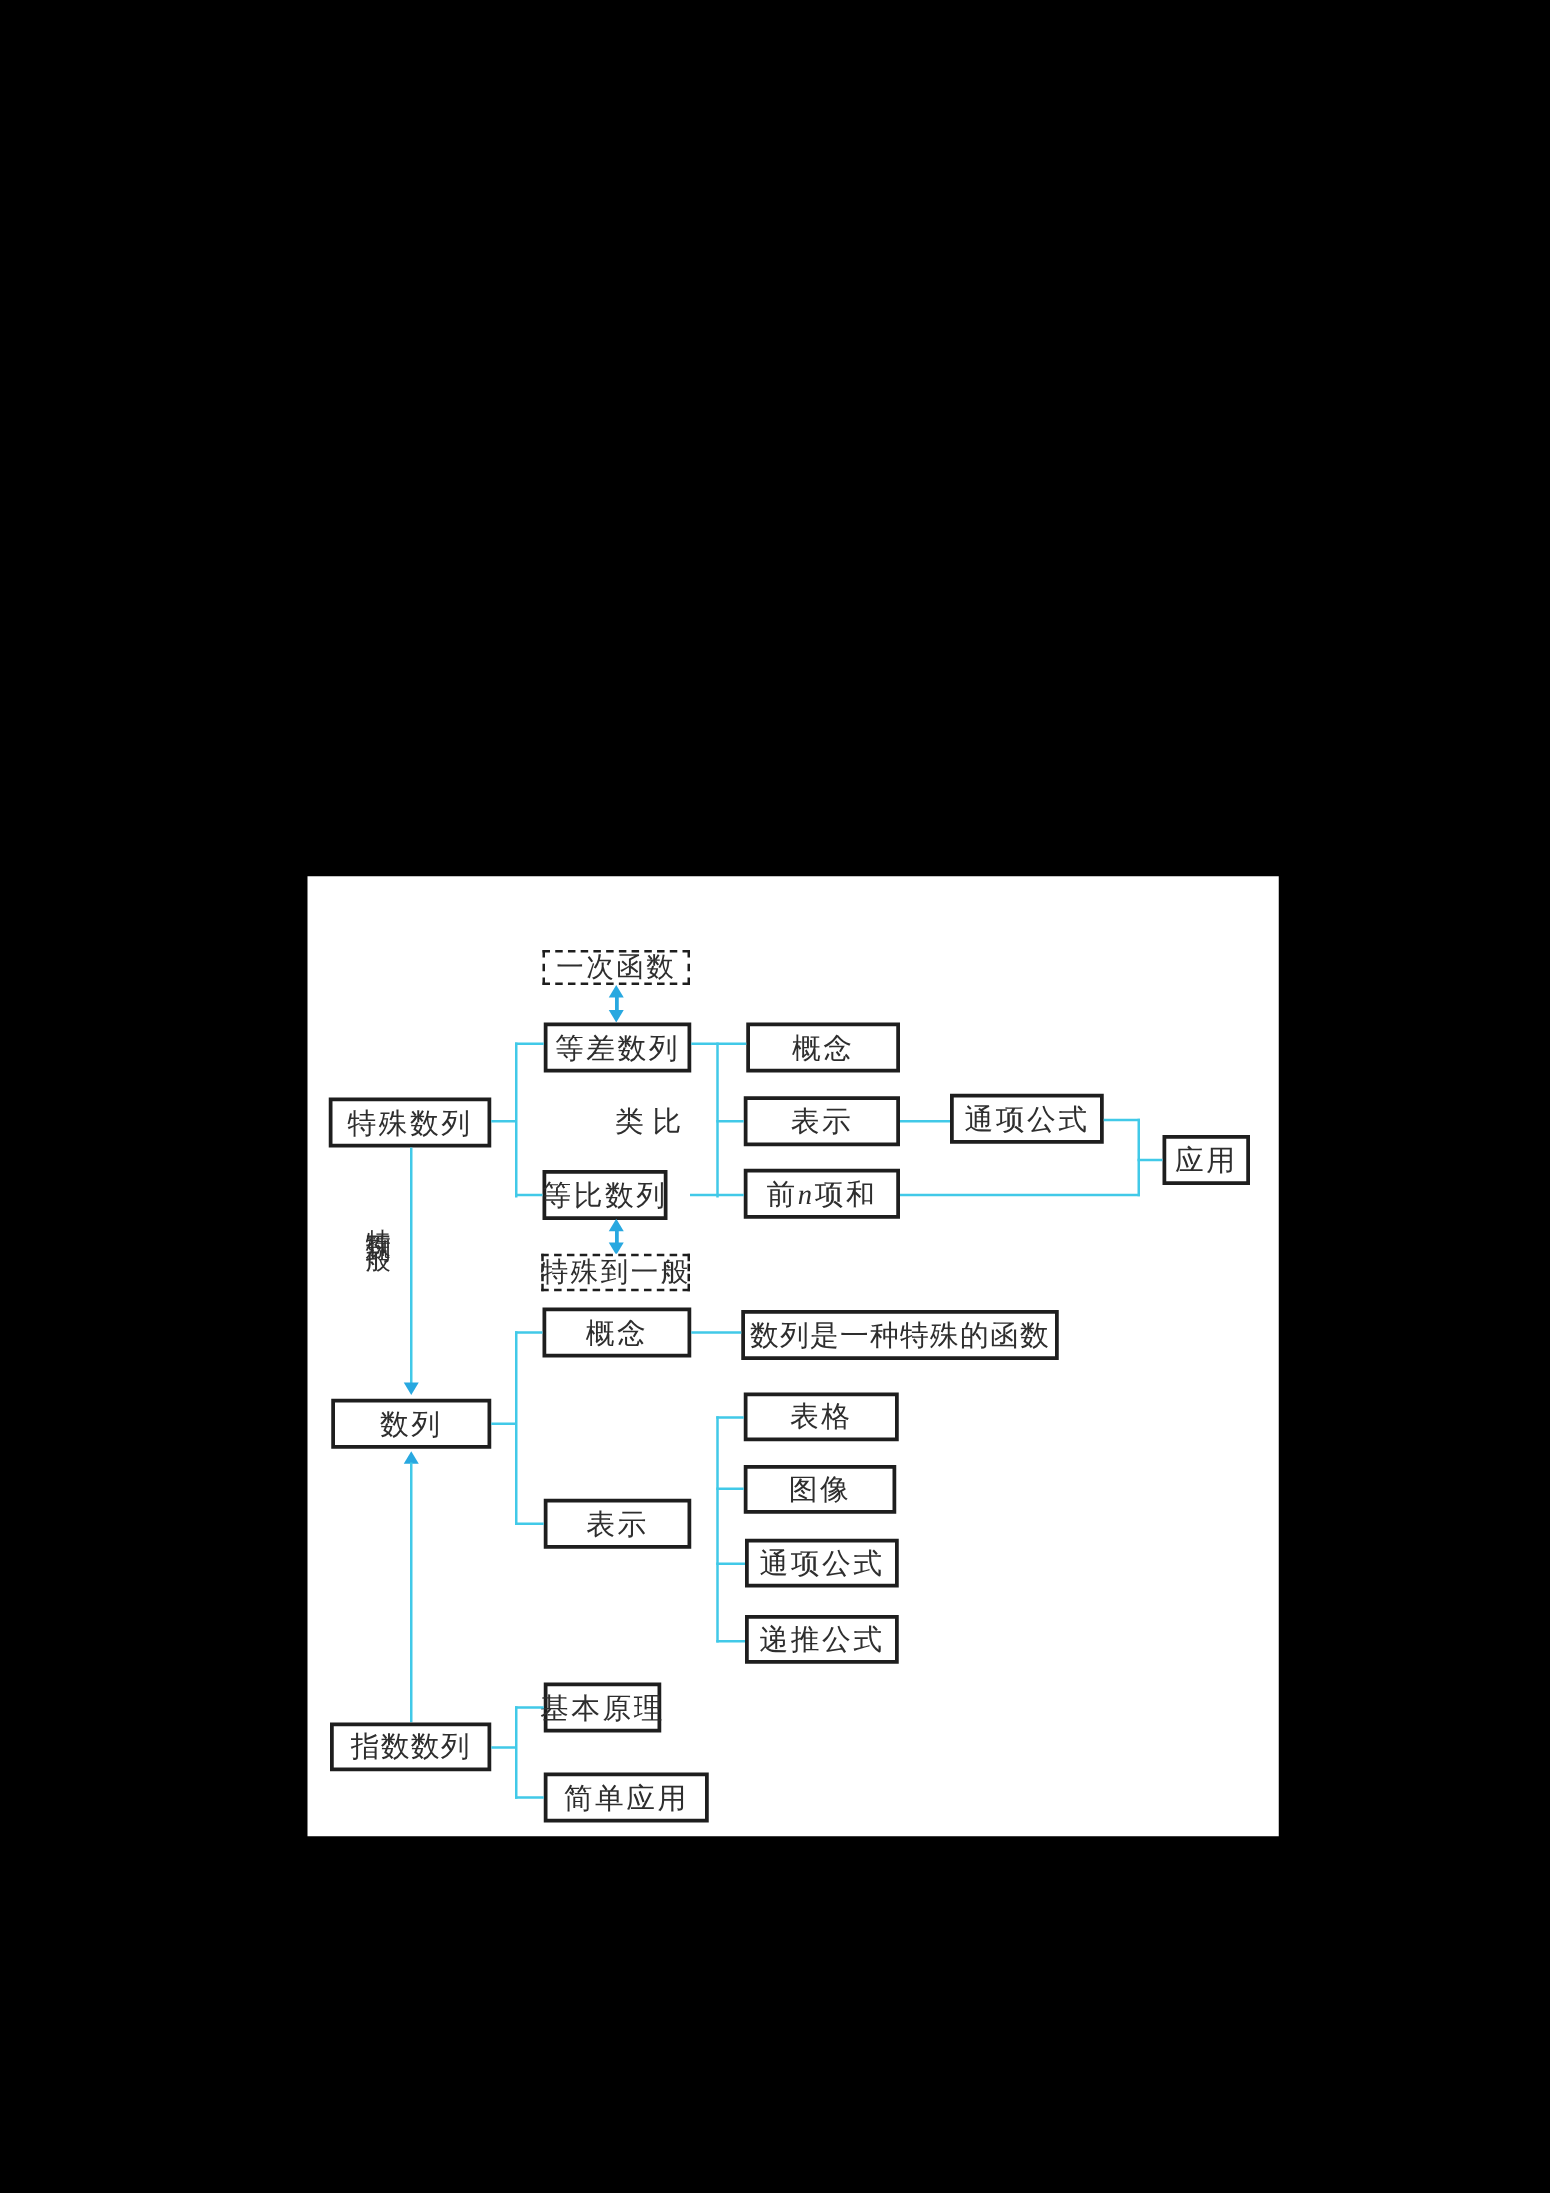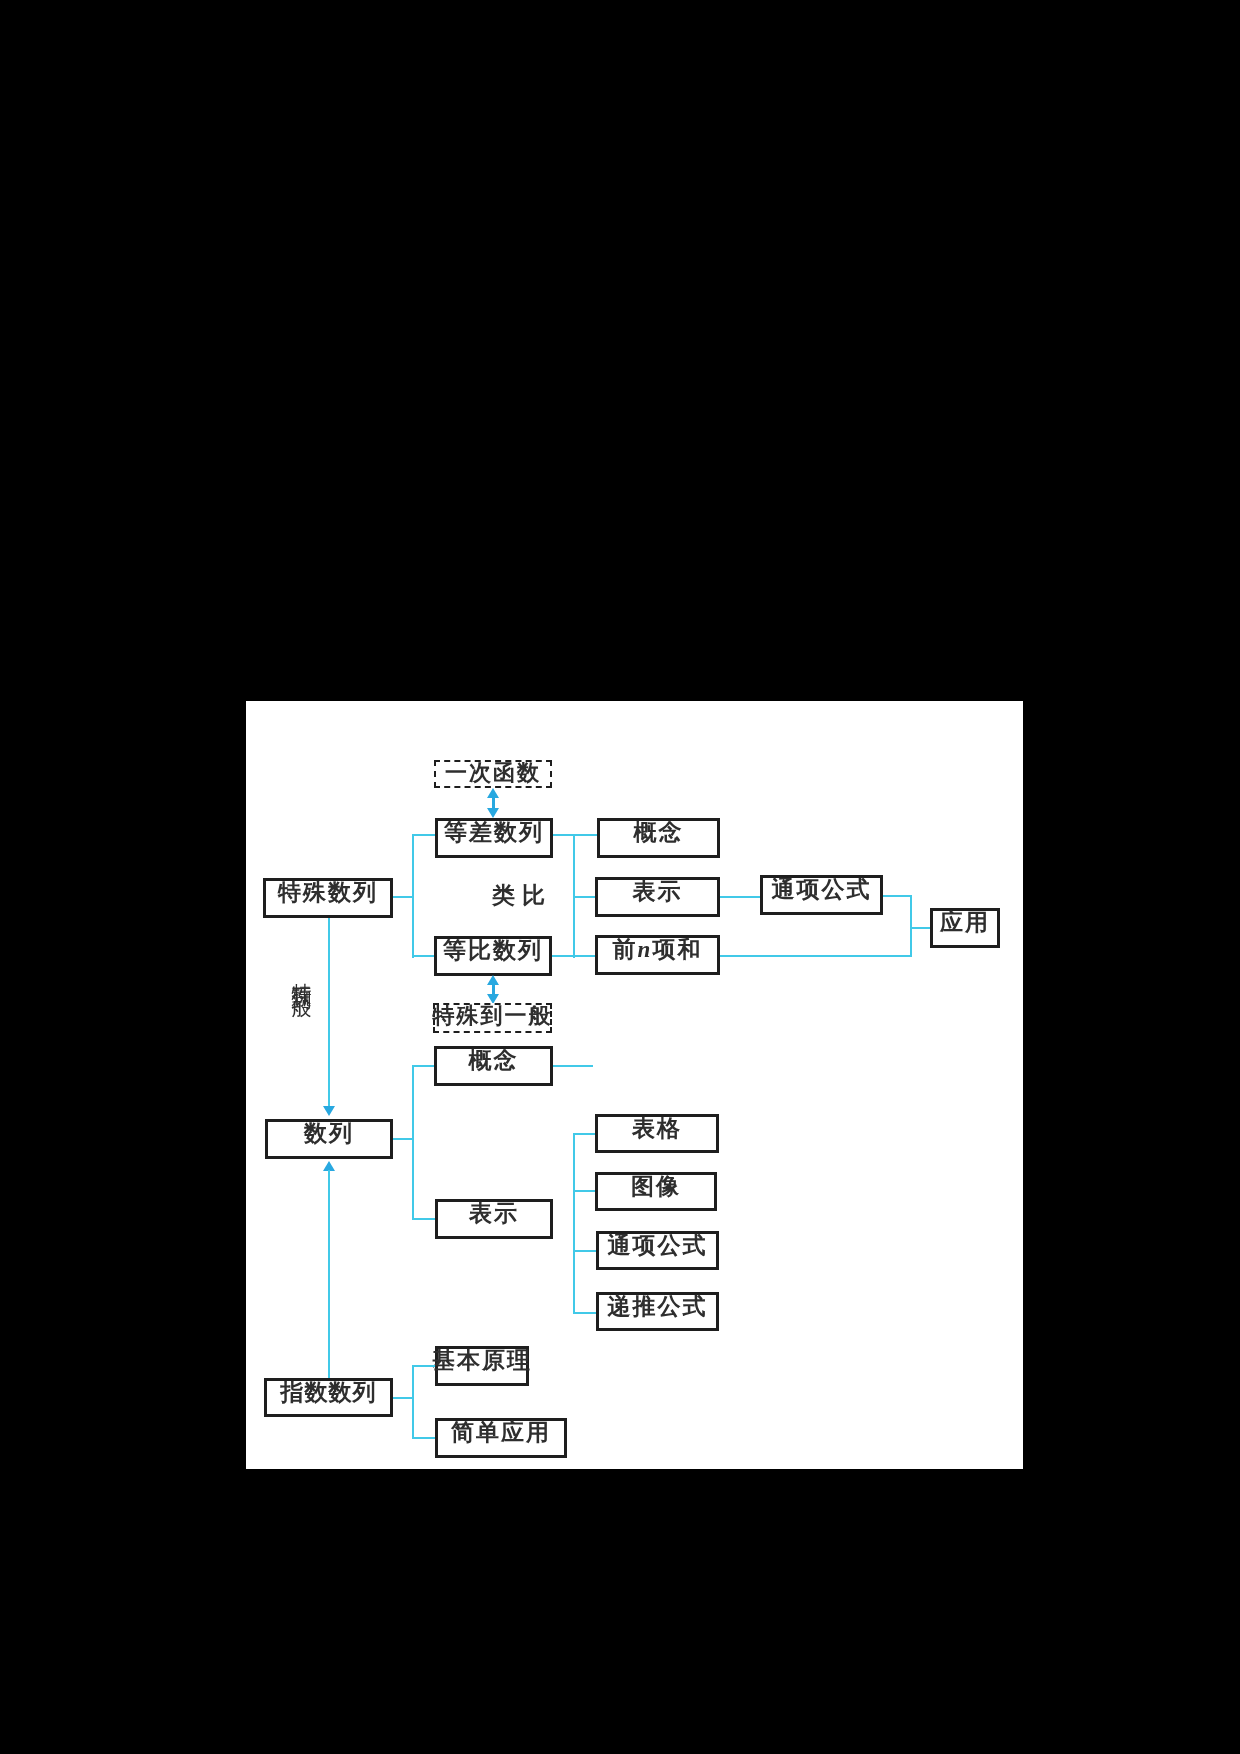--- a/index.html
+++ b/index.html
@@ -7,23 +7,23 @@
     --arrow:#28a8e0;
     --box-border:#1e1e1e;
     --text:#2e2e2e;
     --panel-bg:#ffffff;
     --page-bg:#000000;
   }
   *{margin:0;padding:0;box-sizing:border-box;}
   html,body{width:1240px;height:1754px;background:var(--page-bg);}
   body{position:relative;font-family:"Liberation Serif","DejaVu Serif",serif;color:var(--text);}
   .panel{position:absolute;left:246px;top:701px;width:777px;height:768px;background:var(--panel-bg);}
-  .box{position:absolute;display:flex;align-items:flex-start;justify-content:center;
+  .box{position:absolute;display:flex;align-items:center;justify-content:center;
        background:var(--panel-bg);font-size:23px;letter-spacing:2px;line-height:1;
-       color:var(--text);white-space:nowrap;font-weight:bold;}
+       color:var(--text);white-space:nowrap;}
   .solid{border:3px solid var(--box-border);}
   .dashed{border:2px dashed var(--box-border);font-size:22px;}
   .plain{border:none;background:transparent;}
   .vtext{position:absolute;writing-mode:vertical-rl;text-orientation:upright;
          font-size:20px;letter-spacing:4px;line-height:1.1;color:var(--text);}
   .cl{position:absolute;background:var(--connector);}
   .h{height:2px;}
   .v{width:2px;}
   .arr{position:absolute;width:0;height:0;}
   .arr.down{border-left:6px solid transparent;border-right:6px solid transparent;
@@ -63,21 +63,21 @@
   </div>
 
   <div class="box solid" style="left:349px;top:176px;width:125px;height:40px">
     <span>表示</span>
   </div>
 
   <div class="box solid" style="left:514px;top:174px;width:123px;height:40px">
     <span>通项公式</span>
   </div>
 
-  <div class="box solid" style="left:188px;top:235px;width:118px;height:40px">
+  <div class="box solid" style="left:188px;top:235px;width:100px;height:40px">
     <span>等比数列</span>
   </div>
 
   <div class="box solid" style="left:349px;top:234px;width:125px;height:40px">
     <span>前</span>
       <span class="nvar">n</span>
       <span>项和</span>
   </div>
 
   <div class="box solid" style="left:684px;top:207px;width:70px;height:40px">
@@ -109,20 +109,23 @@
   <div class="vtext" style="left:45px;top:266px">
     <span>特殊到一般</span>
   </div>
   <div class="cl v" style="left:82px;top:217px;height:190px"></div>
   <div class="arr down" style="left:77px;top:405px"></div>
 
   <div class="box solid" style="left:188px;top:345px;width:119px;height:40px">
     <span>概念</span>
   </div>
 
+  <div class="box solid" style="left:347px;top:347px;width:254px;height:40px;letter-spacing:1px">
+    <span>数列是一种特殊的函数</span>
+  </div>
 
   <div class="box solid" style="left:19px;top:418px;width:128px;height:40px">
     <span>数列</span>
   </div>
 
   <div class="box solid" style="left:349px;top:413px;width:124px;height:39px">
     <span>表格</span>
   </div>
 
   <div class="box solid" style="left:349px;top:471px;width:122px;height:39px">

